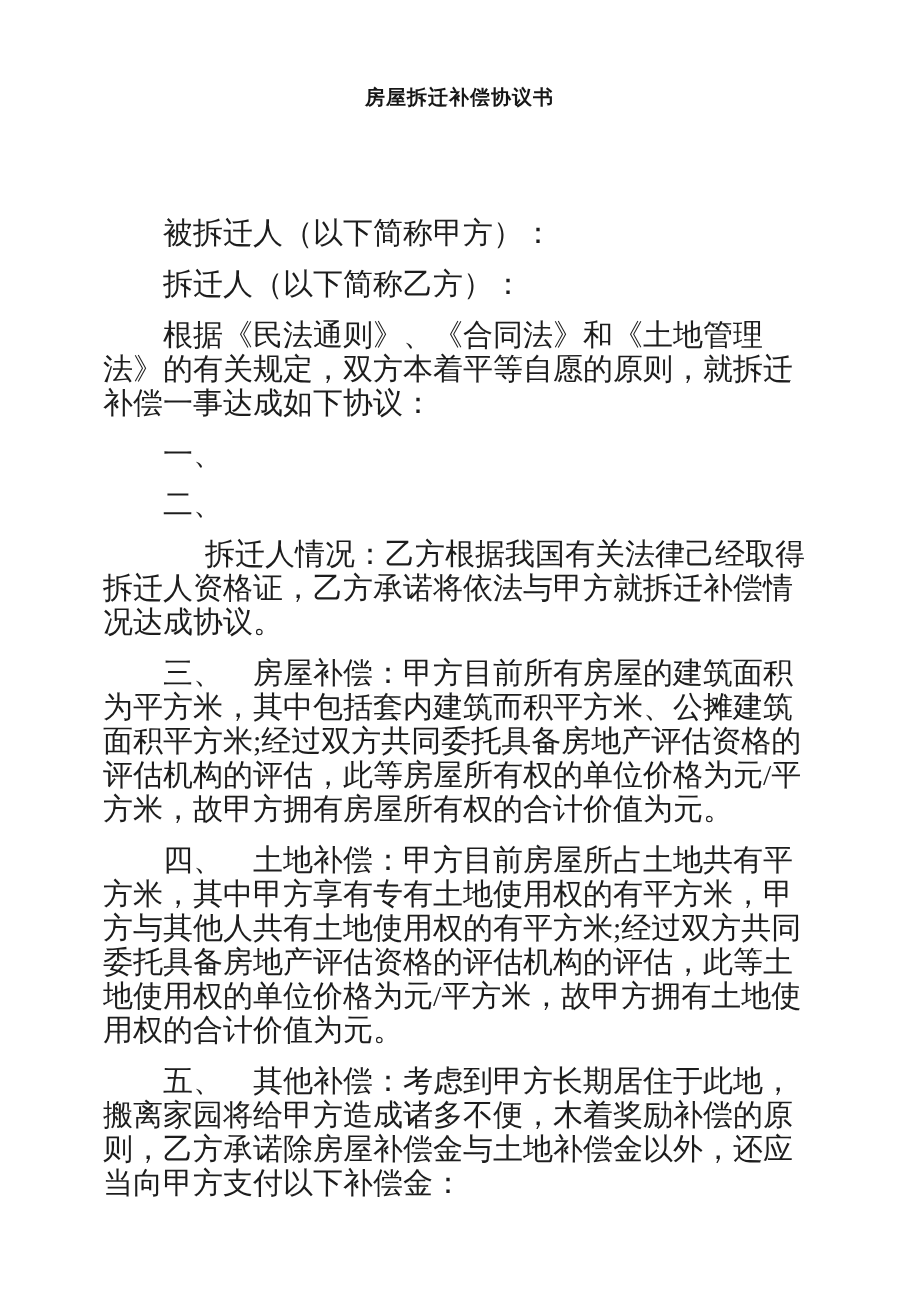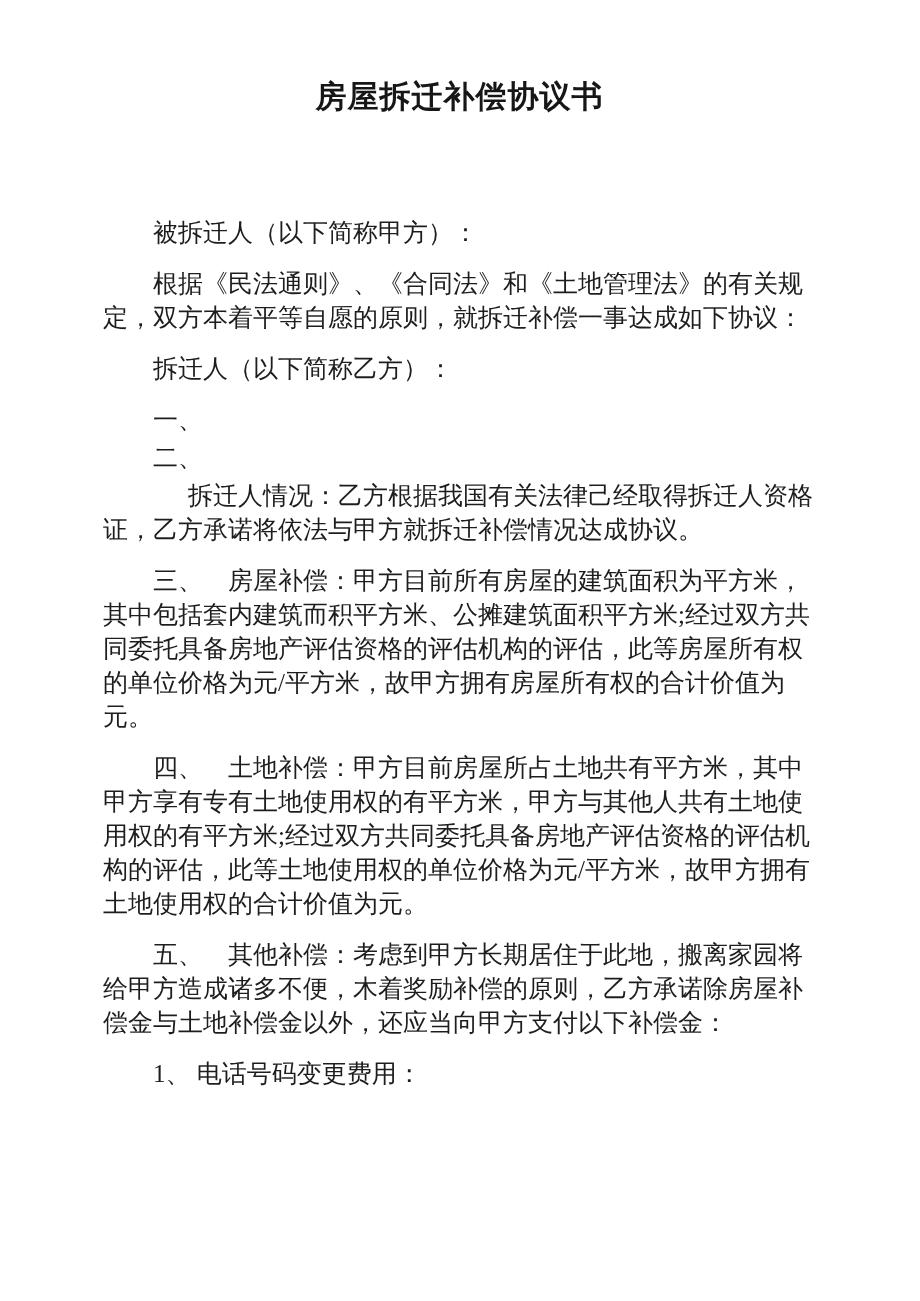--- a/index.html
+++ b/index.html
@@ -17,29 +17,29 @@
     color: #1d1d1d;
   }
   .content {
     box-sizing: border-box;
     padding: 78px 104px 0 103px;
     width: 920px;
   }
   .doc-title {
     margin: 0 0 100px 0;
     text-align: center;
-    font-size: 31px;
+    font-size: 20px;
     font-weight: 600;
     line-height: 38px;
     color: #161616;
     letter-spacing: 1px;
   }
   .para {
-    margin: 4px 0 17px 0;
-    font-size: 25px;
+    margin: 16px 0 17px 0;
+    font-size: 30px;
     line-height: 34px;
     text-indent: 2em;
     word-break: break-all;
     overflow-wrap: anywhere;
   }
   .para.deep {
     text-indent: 3.4em;
   }
   .para.heading {
     margin-bottom: 0;
@@ -51,35 +51,34 @@
 </head>
 <body>
 
 <div class="page">
   <div class="content">
 
     <h1 class="doc-title">房屋拆迁补偿协议书</h1>
 
     <p class="para">被拆迁人（以下简称甲方）：</p>
 
+    <p class="para">拆迁人（以下简称乙方）：</p>
+
     <p class="para">根据《民法通则》、《合同法》和《土地管理法》的有关规定，双方本着平等自愿的原则，就拆迁补偿一事达成如下协议：</p>
-
-    <p class="para">拆迁人（以下简称乙方）：</p>
 
     <p class="para heading">一、</p>
 
 
     <p class="para heading">二、</p>
 
     <p class="para deep">拆迁人情况：乙方根据我国有关法律己经取得拆迁人资格证，乙方承诺将依法与甲方就拆迁补偿情况达成协议。</p>
 
     <p class="para">三、　房屋补偿：甲方目前所有房屋的建筑面积为平方米，其中包括套内建筑而积平方米、公摊建筑面积平方米;经过双方共同委托具备房地产评估资格的评估机构的评估，此等房屋所有权的单位价格为元/平方米，故甲方拥有房屋所有权的合计价值为元。</p>
 
     <p class="para">四、　土地补偿：甲方目前房屋所占土地共有平方米，其中甲方享有专有土地使用权的有平方米，甲方与其他人共有土地使用权的有平方米;经过双方共同委托具备房地产评估资格的评估机构的评估，此等土地使用权的单位价格为元/平方米，故甲方拥有土地使用权的合计价值为元。</p>
 
     <p class="para">五、　其他补偿：考虑到甲方长期居住于此地，搬离家园将给甲方造成诸多不便，木着奖励补偿的原则，乙方承诺除房屋补偿金与土地补偿金以外，还应当向甲方支付以下补偿金：</p>
 
-    <p class="para list">1、 电话号码变更费用：</p>
 
 
 
   </div>
 </div>
 
 </body></html>

